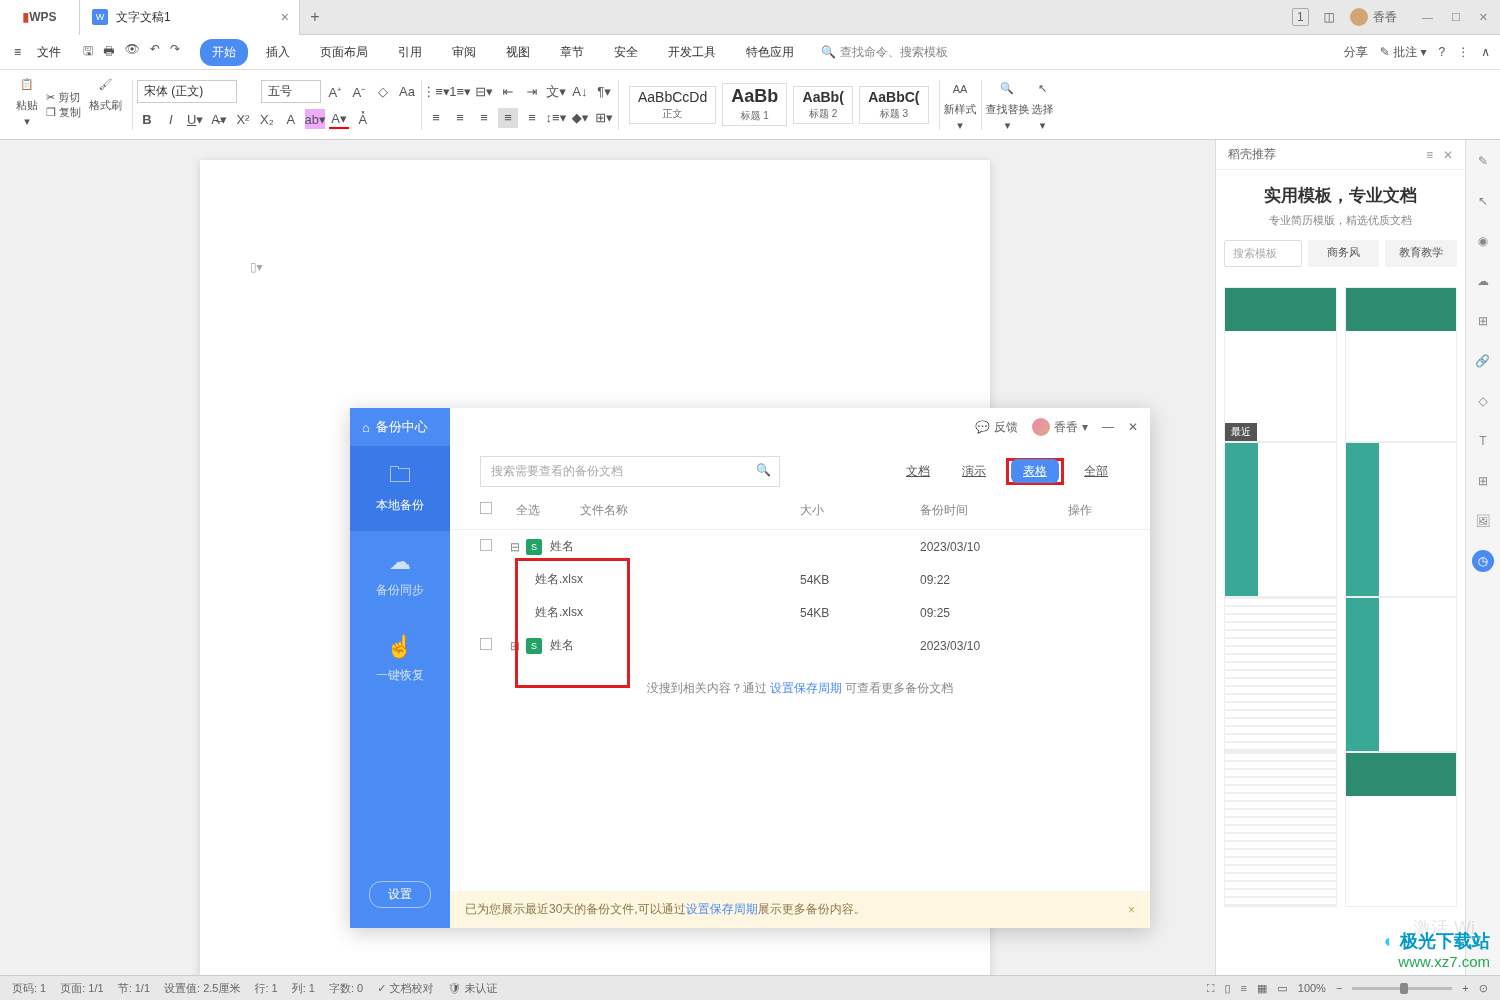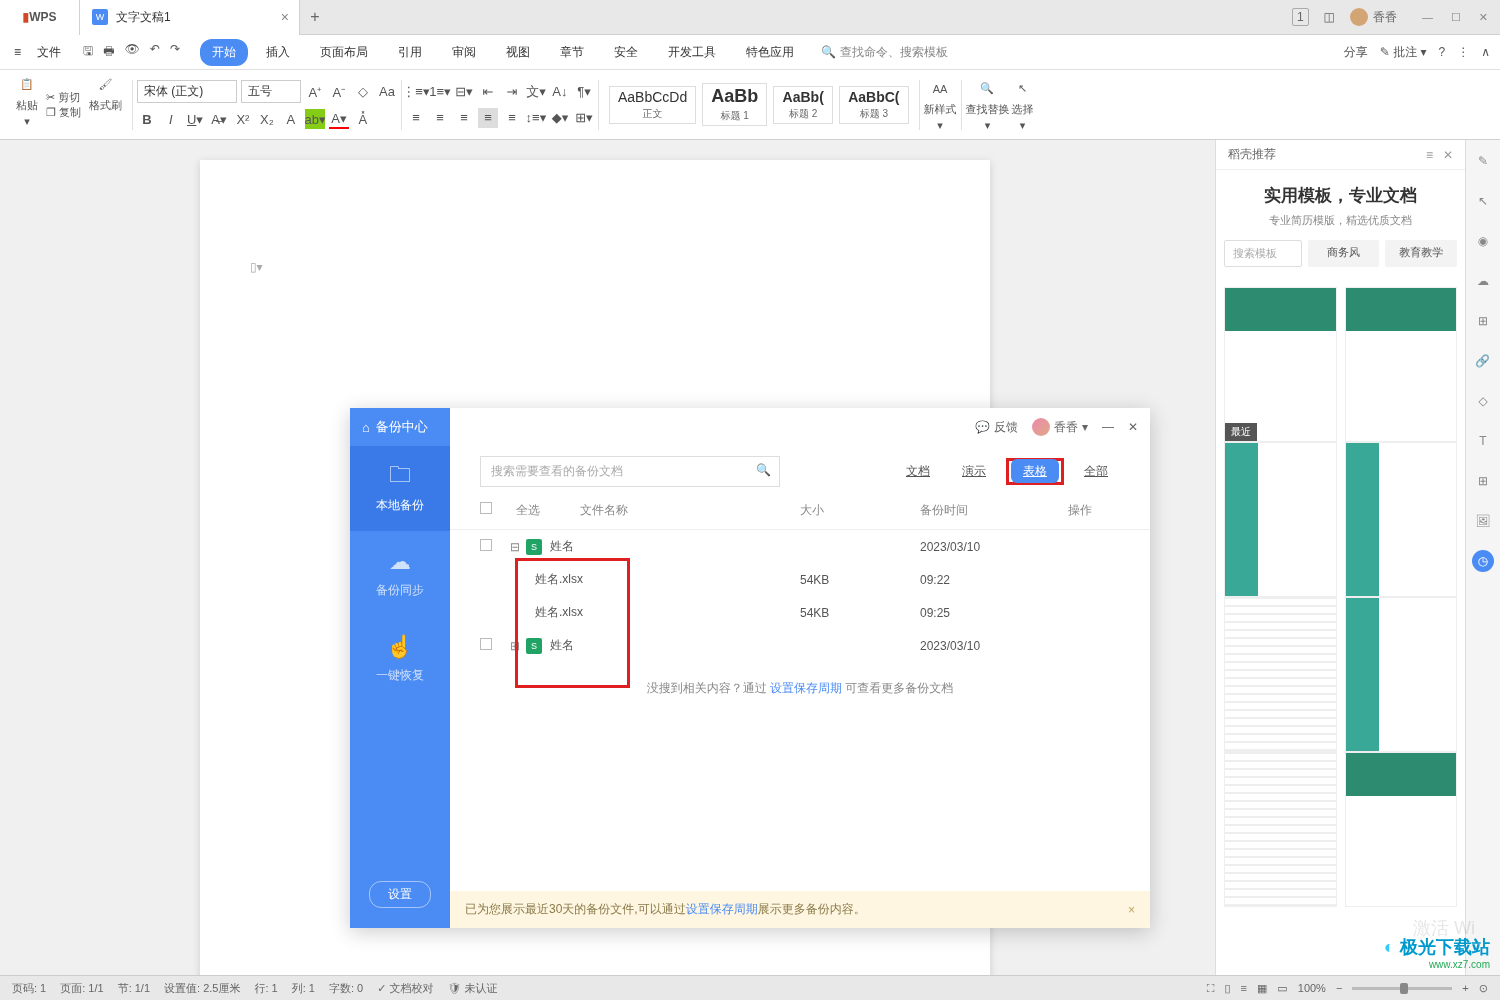--- a/index.html
+++ b/index.html
@@ -32,21 +32,21 @@
 
 
 .ribbon { height: 70px; background: #fff; display: flex; align-items: center; padding: 4px 10px; border-bottom: 1px solid #d0d0d0; gap: 2px; }
 .ribbon-group { display: flex; flex-direction: column; align-items: center; padding: 0 6px; height: 62px; justify-content: space-between; }
 .ribbon-group-h { display: flex; align-items: center; gap: 6px; padding: 0 6px; }
 .ribbon-sep { width: 1px; height: 50px; background: #e0e0e0; margin: 0 2px; }
 .ribbon-btn-lg { display: flex; flex-direction: column; align-items: center; gap: 2px; font-size: 11px; color: #555; }
 .ribbon-icon { width: 22px; height: 22px; display: flex; align-items: center; justify-content: center; }
 .font-row { display: flex; gap: 4px; align-items: center; }
 .font-select { border: 1px solid #ccc; padding: 2px 18px 2px 6px; font-size: 12px; min-width: 100px; background: #fff; position: relative; }
-.font-size { border: 1px solid #ccc; padding: 2px 18px 2px 6px; font-size: 12px; width: 60px; background: #fff; }
+.font-size { border: 1px solid #ccc; padding: 2px 18px 2px 6px; font-size: 12px; width: 60px; background: #fff; margin-left: 20px; }
 .fbtn { width: 20px; height: 20px; display: inline-flex; align-items: center; justify-content: center; color: #555; font-size: 13px; }
 .style-box { border: 1px solid #ddd; padding: 2px 8px; text-align: center; min-width: 60px; }
 .style-box .preview { font-size: 14px; color: #333; }
 .style-box .label { font-size: 10px; color: #666; margin-top: 2px; }
 
 
 .workspace { position: absolute; top: 140px; bottom: 25px; left: 0; right: 0; display: flex; background: #f0f0f0; }
 .doc-area { flex: 1; position: relative; overflow: hidden; }
 .page { position: absolute; left: 200px; top: 20px; width: 790px; height: 1100px; background: #fff; box-shadow: 0 2px 8px rgba(0,0,0,0.15); }
 .doc-icon-margin { position: absolute; left: 50px; top: 100px; color: #aaa; }
@@ -116,21 +116,21 @@
 
 
 .statusbar { position: absolute; bottom: 0; left: 0; right: 0; height: 25px; background: #e8e8e8; border-top: 1px solid #ccc; display: flex; align-items: center; padding: 0 12px; font-size: 11px; color: #666; gap: 14px; }
 .statusbar .sbright { margin-left: auto; display: flex; align-items: center; gap: 10px; }
 .zoom-slider { width: 100px; height: 3px; background: #bbb; position: relative; }
 .zoom-slider::after { content: ""; position: absolute; left: 48px; top: -4px; width: 8px; height: 11px; background: #888; border-radius: 2px; }
 
 
 .watermark { position: absolute; right: 10px; bottom: 30px; text-align: right; }
 .watermark-logo { font-size: 18px; font-weight: bold; color: #0099cc; }
-.watermark-url { font-size: 10px; color: #22aa55; }
+.watermark-url { font-size: 15px; color: #22aa55; }
 .wm-shadow { position: absolute; right: 25px; bottom: 60px; font-size: 18px; color: rgba(0,0,0,0.1); }
 
 .checkbox { width: 12px; height: 12px; border: 1px solid #bbb; display: inline-block; }
 </style>
 </head>
 <body>
 
 <div class="titlebar">
   <div class="wps-logo">
     <span style="color:#d24726">▮</span>
@@ -227,21 +227,21 @@
           <b>B</b>
         </span>
       <span class="fbtn">
           <i>I</i>
         </span>
       <span class="fbtn"><u>U</u>▾</span>
       <span class="fbtn">A̶▾</span>
       <span class="fbtn">X²</span>
       <span class="fbtn">X₂</span>
       <span class="fbtn">A</span>
-      <span class="fbtn" style="background:#84cc16">ab▾</span>
+      <span class="fbtn" style="background:#f0abfc">ab▾</span>
       <span class="fbtn" style="border-bottom:2px solid red">A▾</span>
       <span class="fbtn">A̽</span>
     </div>
   </div>
   <div class="ribbon-sep"></div>
   <div style="display:flex;flex-direction:column;gap:6px">
     <div class="font-row">
       <span class="fbtn">⋮≡▾</span>
       <span class="fbtn">1≡▾</span>
       <span class="fbtn">⊟▾</span>

